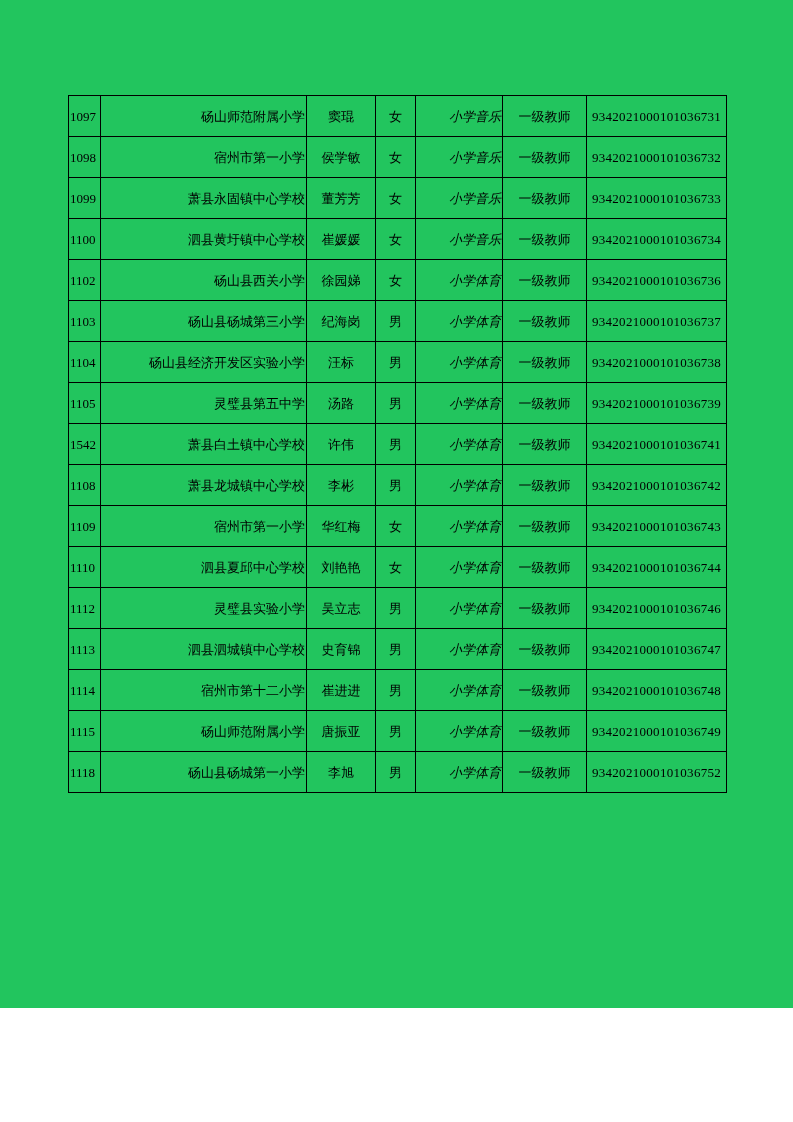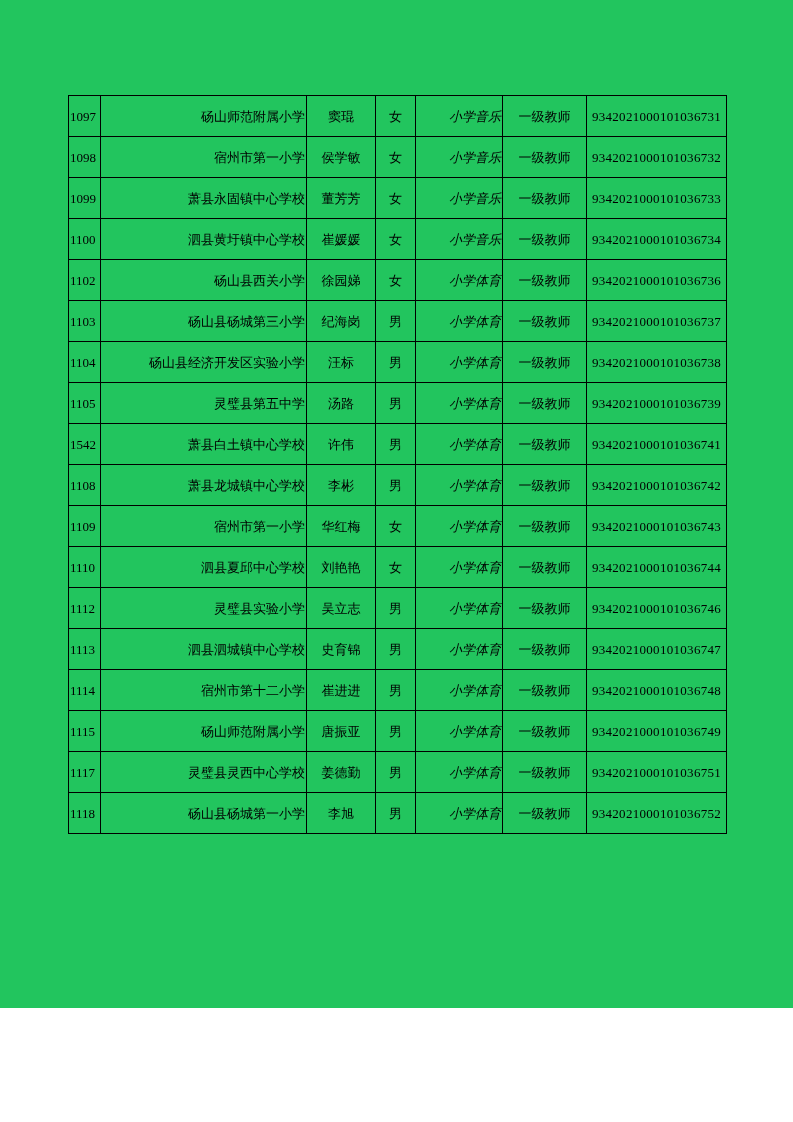--- a/index.html
+++ b/index.html
@@ -198,29 +198,20 @@
         <tr>
           <td class="c-no">1115</td>
           <td class="c-school">砀山师范附属小学</td>
           <td class="c-name">唐振亚</td>
           <td class="c-gender">男</td>
           <td class="c-subject">小学体育</td>
           <td class="c-title">一级教师</td>
           <td class="c-cert">9342021000101036749</td>
         </tr>
         <tr>
-          <td class="c-no">1117</td>
-          <td class="c-school">灵璧县灵西中心学校</td>
-          <td class="c-name">姜德勤</td>
-          <td class="c-gender">男</td>
-          <td class="c-subject">小学体育</td>
-          <td class="c-title">一级教师</td>
-          <td class="c-cert">9342021000101036751</td>
-        </tr>
-        <tr>
           <td class="c-no">1118</td>
           <td class="c-school">砀山县砀城第一小学</td>
           <td class="c-name">李旭</td>
           <td class="c-gender">男</td>
           <td class="c-subject">小学体育</td>
           <td class="c-title">一级教师</td>
           <td class="c-cert">9342021000101036752</td>
         </tr>
       </tbody>
   </table>

